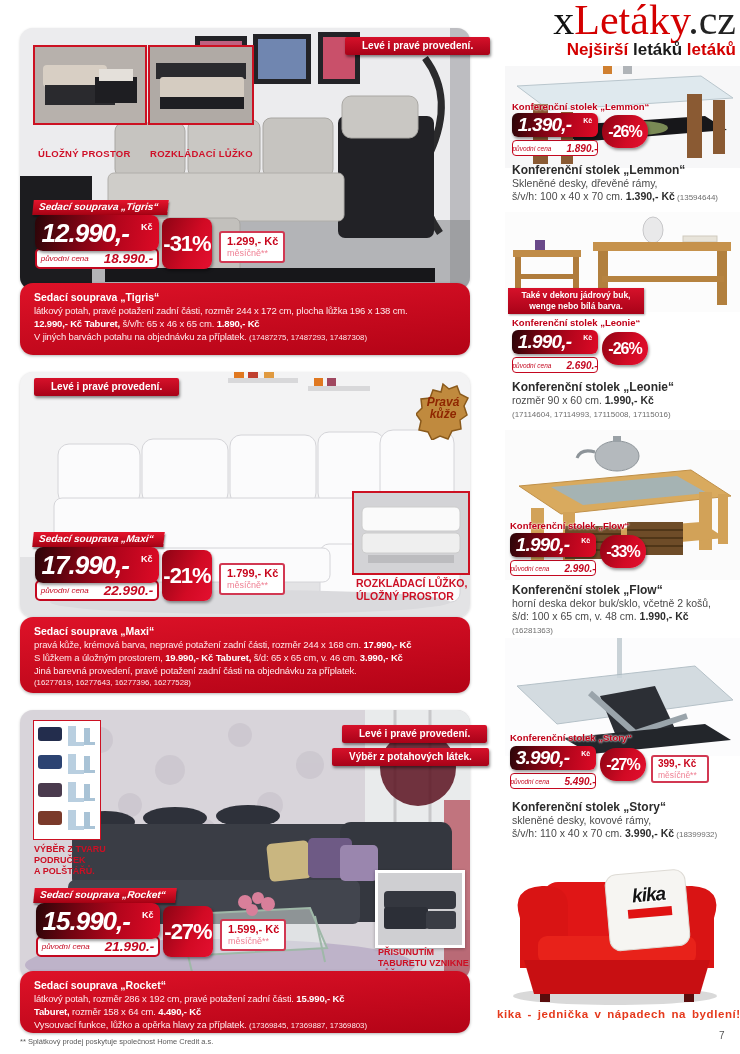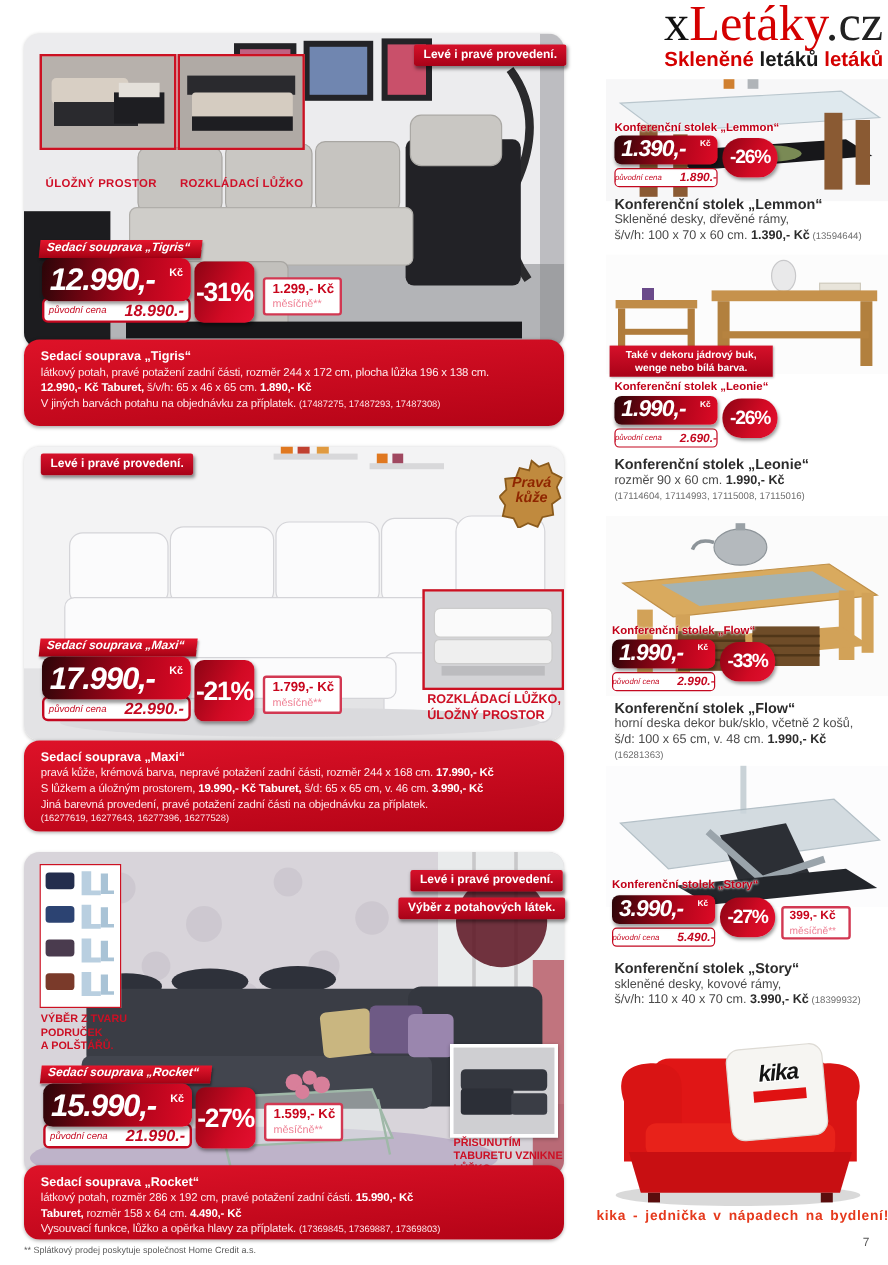--- a/index.html
+++ b/index.html
@@ -16,21 +16,21 @@
   .logo-line{font-family:"Liberation Serif",serif;font-size:42px;line-height:40px;white-space:nowrap}
   .logo-line .lx{color:#111}
   .logo-line .lmain{color:#d40000}
   .logo-line .ltld{color:#222}
   .tagline{font-size:17px;font-weight:bold;line-height:20px;white-space:nowrap}
   .tagline .tg-red{color:#d40000}
   .tagline .tg-dark{color:#1a1a1a}
 
   
   .photobadge{position:absolute;z-index:4;background:linear-gradient(#d6112a,#a80218);
-              color:#fff;font-weight:bold;font-size:10px;line-height:12px;padding:3px 8px;
+              color:#fff;font-weight:bold;font-size:10px;line-height:12px;padding:3px 17px;
               border-radius:2px;box-shadow:1px 2px 3px rgba(0,0,0,.45);white-space:nowrap}
   .insetbox{position:absolute;z-index:4;border:2px solid #cc1122;overflow:hidden;background:#c9c4bf}
   .insetlabel{position:absolute;z-index:4;color:#cf1028;font-weight:bold;font-size:9.5px;
               letter-spacing:.3px;white-space:nowrap}
   .rednote{position:absolute;z-index:4;color:#cc0f24;font-weight:bold;font-size:10.5px;
            line-height:13px;white-space:pre-line}
 
   
   .lcluster{position:absolute;z-index:5;width:290px;height:80px}
   .ribbon{position:absolute;left:-2px;top:-15px;background:linear-gradient(#e5152c,#a50214);
@@ -101,21 +101,21 @@
   .slogan{position:absolute;color:#e5391c;font-weight:bold;font-size:11.5px;
           letter-spacing:.6px;word-spacing:2px;white-space:nowrap}
   .footnote{position:absolute;font-size:7.5px;color:#5a5a5a;white-space:nowrap}
   .pagenum{position:absolute;font-size:10px;color:#555}
 </style>
 </head>
 <body>
 
 <div class="logo-box">
   <div class="logo-line"><span class="lx">x</span><span class="lmain">Letáky</span><span class="ltld">.cz</span></div>
-  <div class="tagline"><span class="tg-red">Skleněné</span><span class="tg-dark"> letáků </span><span class="tg-red">letáků</span></div>
+  <div class="tagline"><span class="tg-red">Nejširší</span><span class="tg-dark"> letáků </span><span class="tg-red">letáků</span></div>
 </div>
 
 <div class="photo" style="left:20px;top:28px;width:450px;height:262px">
   <svg width="450" height="262" viewBox="0 0 450 262">
     <rect width="450" height="262" fill="#ececee"></rect>
     <rect y="192" width="450" height="70" fill="#b3b4b7"></rect>
     <rect x="430" width="20" height="262" fill="#85868a" opacity=".45"></rect>
     <rect x="175" y="8" width="52" height="46" fill="#232327"></rect>
       <rect x="180" y="13" width="42" height="36" fill="#c06080"></rect>
     <rect x="233" y="6" width="58" height="50" fill="#232327"></rect>
@@ -373,21 +373,21 @@
     </div>
   <div class="oldstrip">
       <span class="olabel">původní cena</span>
       <span class="oval">1.890.-</span>
     </div>
   <div class="discbadge">-26%</div>
 </div>
 <div class="tdesc" style="left:512px;top:163px">
   <div class="tname">Konferenční stolek „Lemmon“</div>
   <div class="tline"><span>Skleněné desky, dřevěné rámy,</span></div>
-  <div class="tline"><span>š/v/h: 100 x 70 x 60 cm. </span><span class="b">1.390,- Kč</span><span class="sm"> (13594644)</span></div>
+  <div class="tline"><span>š/v/h: 100 x 40 x 70 cm. </span><span class="b">1.390,- Kč</span><span class="sm"> (13594644)</span></div>
 </div>
 
 <div class="abs" style="left:505px;top:212px;width:235px;height:100px">
   <svg width="235" height="100" viewBox="0 0 235 100">
     <rect width="235" height="100" fill="#fcfcfc"></rect>
     <rect x="30" y="28" width="10" height="11" fill="#6a4a8a"></rect>
     <rect x="8" y="38" width="68" height="7" fill="#c08c48"></rect>
     <rect x="10" y="45" width="6" height="40" fill="#b07c3c"></rect>
       <rect x="68" y="45" width="6" height="40" fill="#b07c3c"></rect>
     <rect x="13" y="62" width="58" height="5" fill="#b07c3c"></rect>

